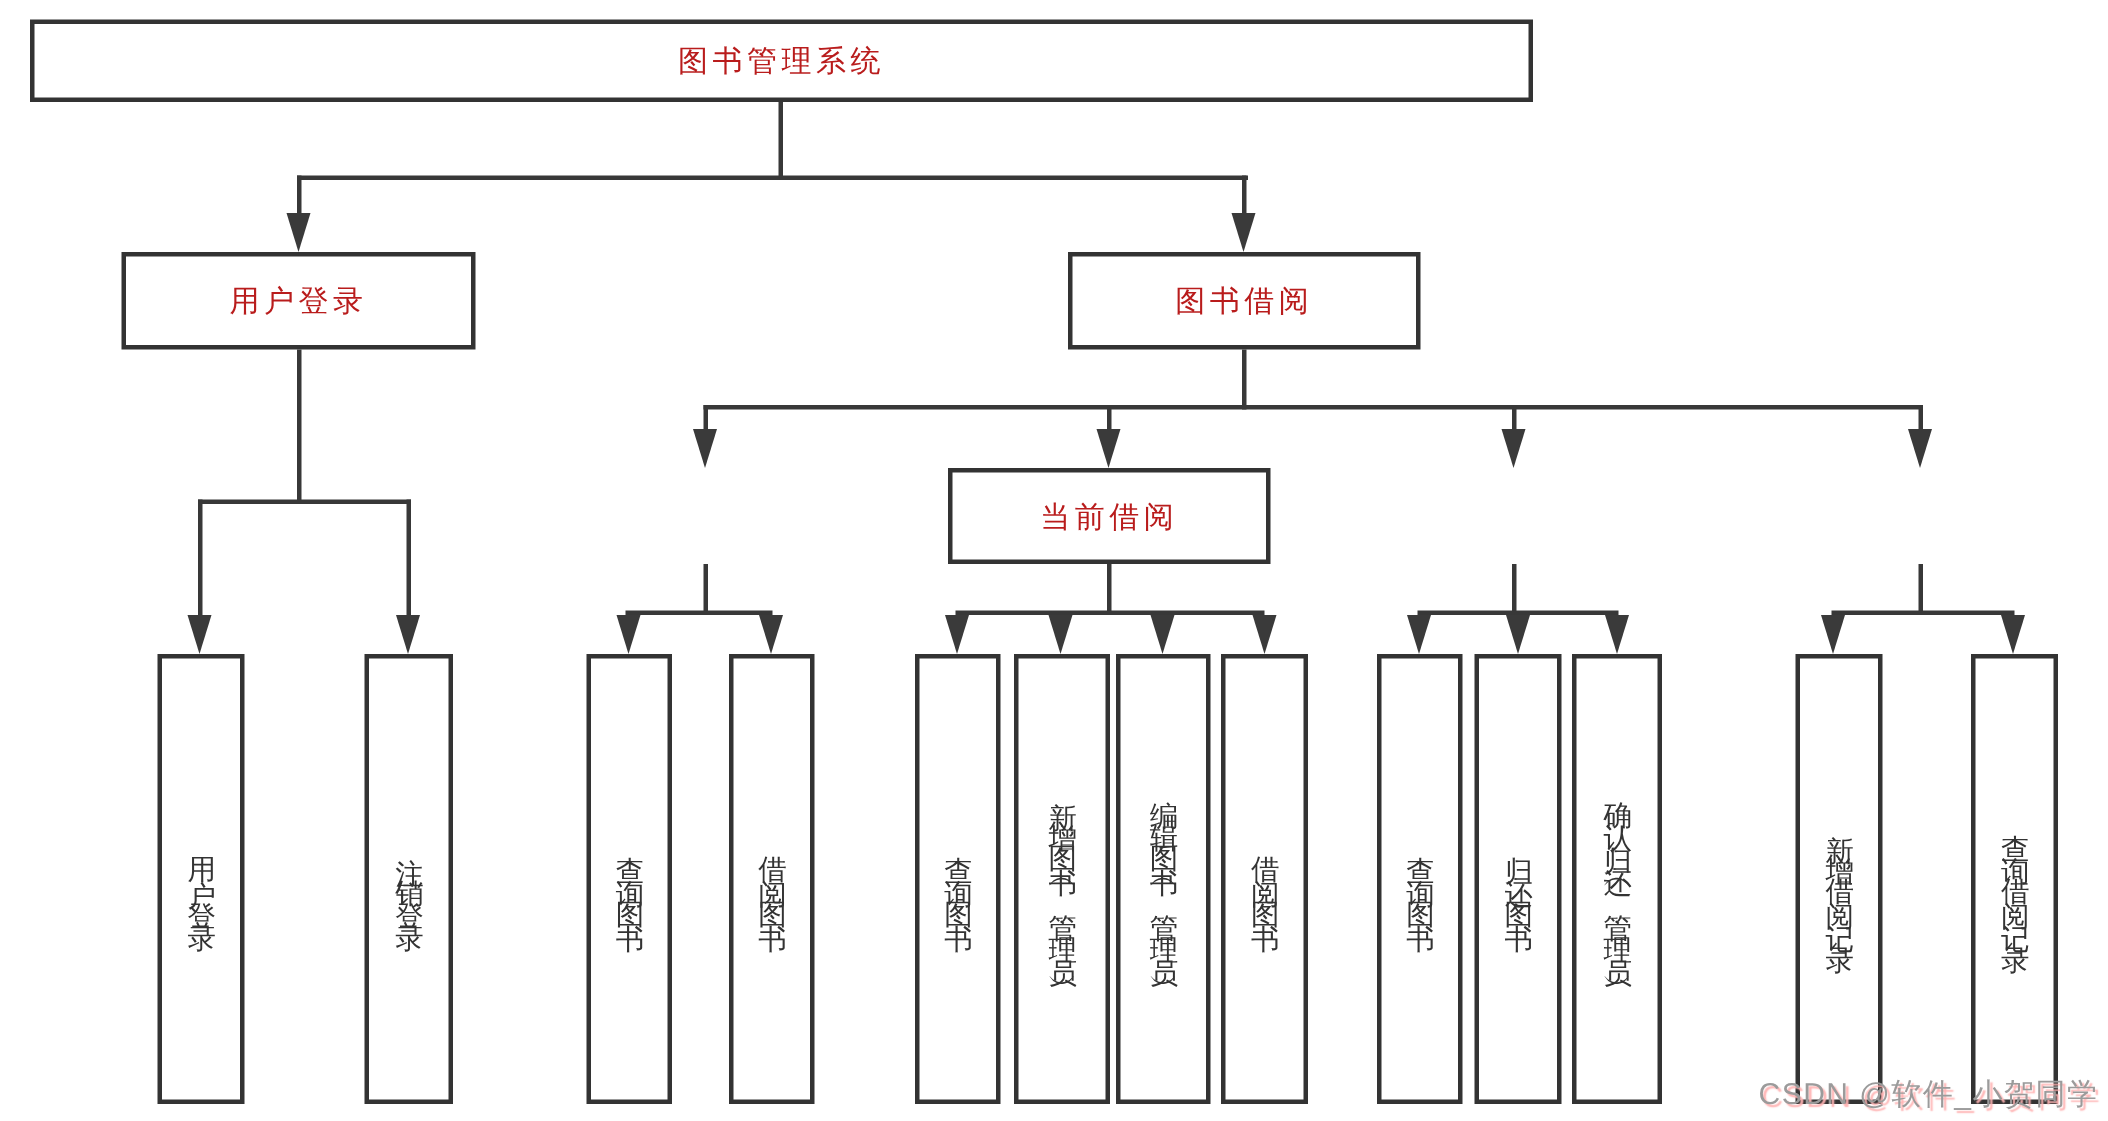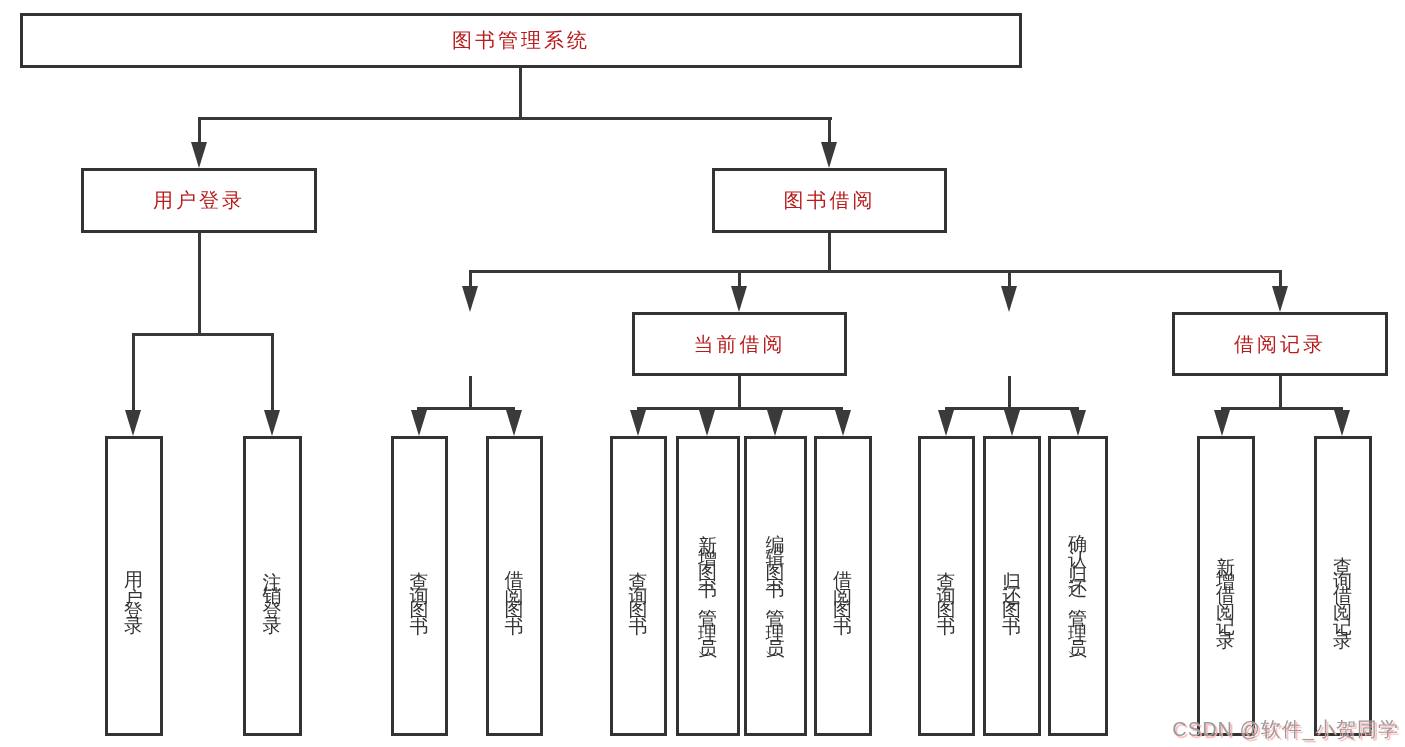--- a/index.html
+++ b/index.html
@@ -69,23 +69,20 @@
   <div class="line" style="left:738px; top:270px; width:3px; height:22px;"></div>
   <div class="arrow" style="left:731px; top:286px;"></div>
   <div class="line" style="left:1008px; top:270px; width:3px; height:22px;"></div>
   <div class="arrow" style="left:1001px; top:286px;"></div>
   <div class="line" style="left:1279px; top:270px; width:3px; height:22px;"></div>
   <div class="arrow" style="left:1272px; top:286px;"></div>
 
   <div class="box" style="left:632px; top:312px; width:215px; height:64px;">
     <span class="hlabel">当前借阅</span>
   </div>
-  <div class="box" style="left:1172px; top:312px; width:216px; height:64px;">
-    <span class="hlabel">借阅记录</span>
-  </div>
 
   <div class="line" style="left:469px; top:376px; width:3px; height:34px;"></div>
   <div class="line" style="left:417px; top:407px; width:98px; height:3px;"></div>
   <div class="arrow" style="left:411px; top:410px;"></div>
   <div class="arrow" style="left:506px; top:410px;"></div>
 
   <div class="line" style="left:738px; top:376px; width:3px; height:34px;"></div>
   <div class="line" style="left:637px; top:407px; width:206px; height:3px;"></div>
   <div class="arrow" style="left:630px; top:410px;"></div>
   <div class="arrow" style="left:699px; top:410px;"></div>

